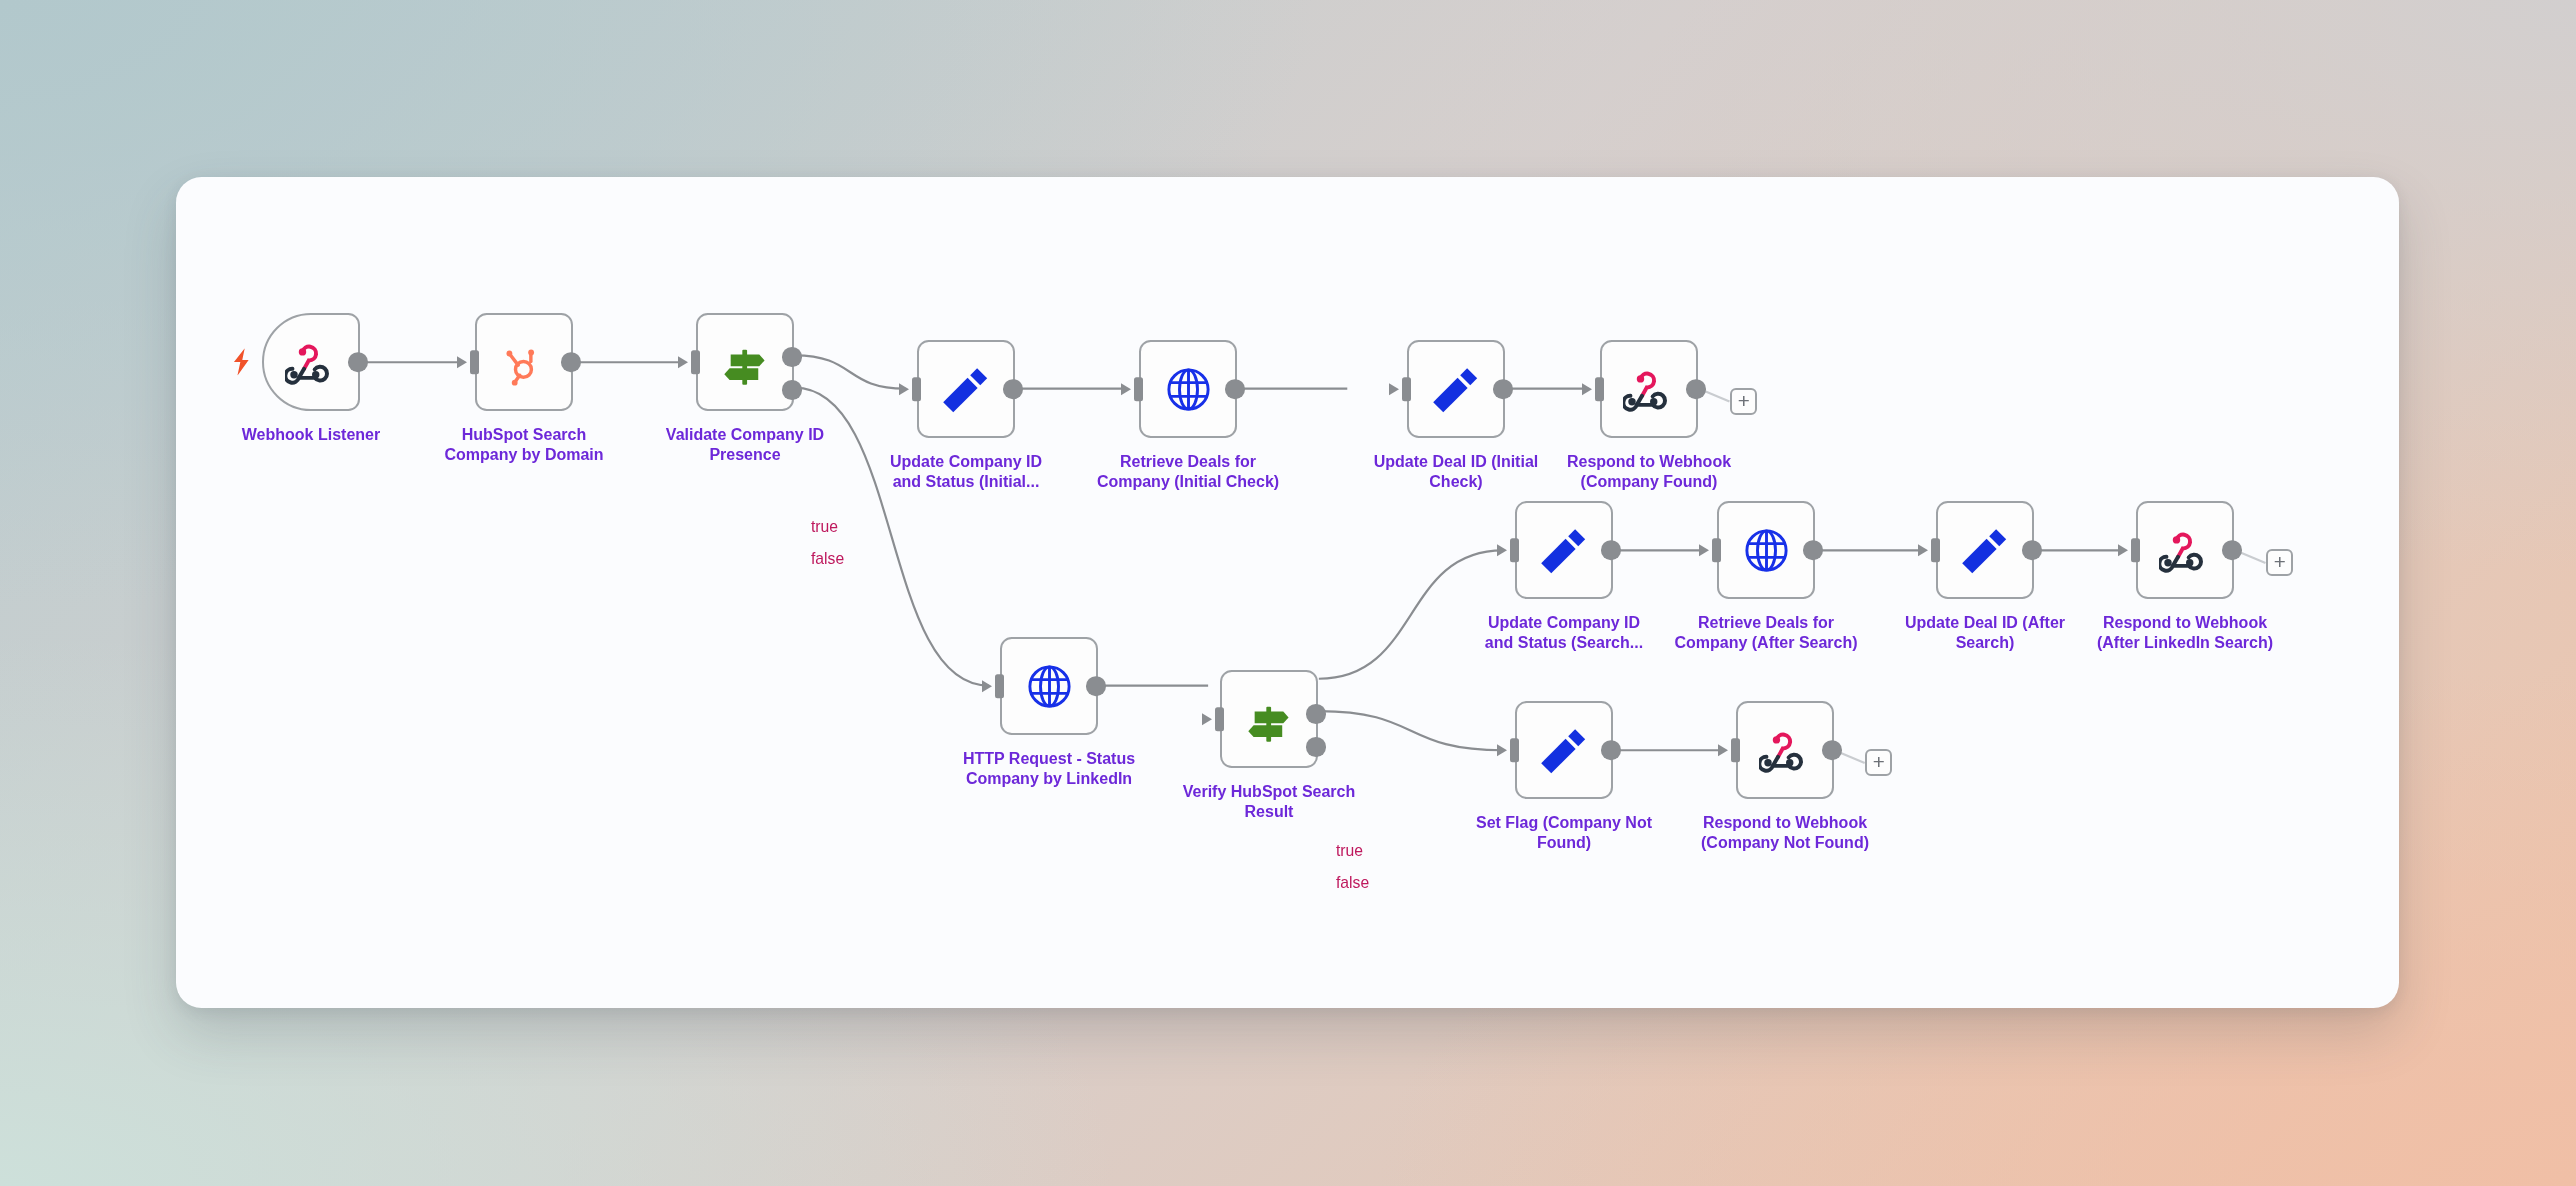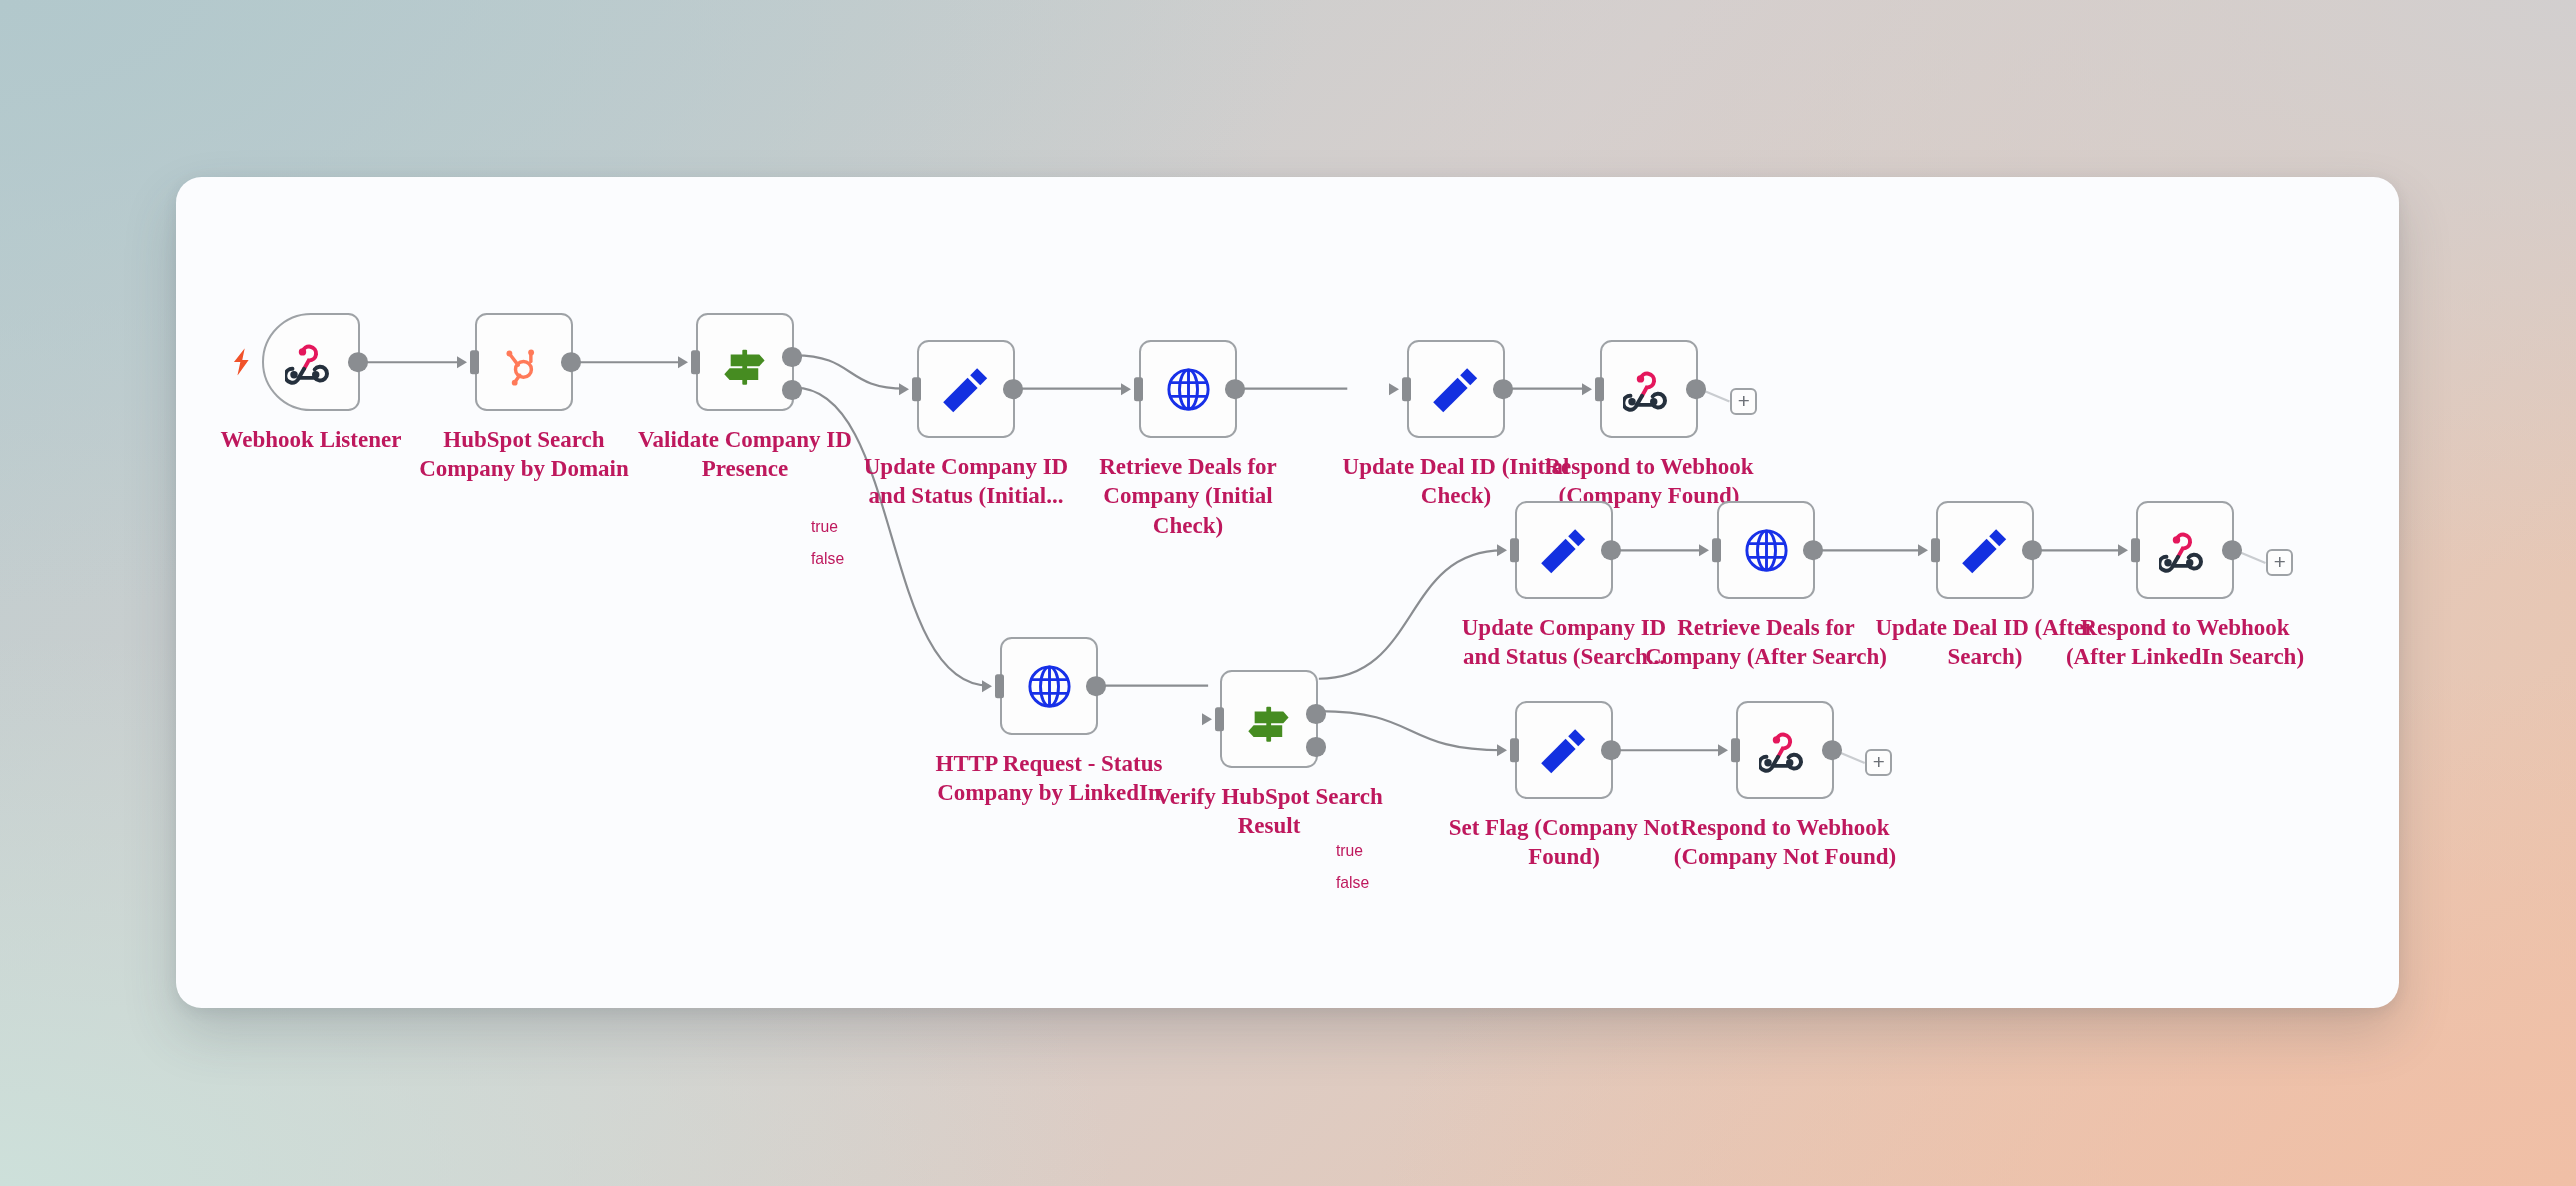--- a/index.html
+++ b/index.html
@@ -77,26 +77,25 @@
   .port-out.p-top { top: 32px; transform: none; }
   .port-out.p-bot { top: 65px; transform: none; }
 
   
   .node-label {
     position: absolute;
     top: 110px; left: 50%;
     transform: translateX(-50%);
     width: 245px;
     text-align: center;
-    font-size: 23px;
+    font-size: 16px;
     line-height: 1.28;
     font-weight: 600;
-    color: #be185d;
+    color: #6d28d9;
     white-space: pre-line;
-    font-family: Liberation Serif, serif;
   }
 
   
   .branch-label {
     position: absolute;
     font-size: 15.7px;
     color: #be185d;
     white-space: nowrap;
   }
 

